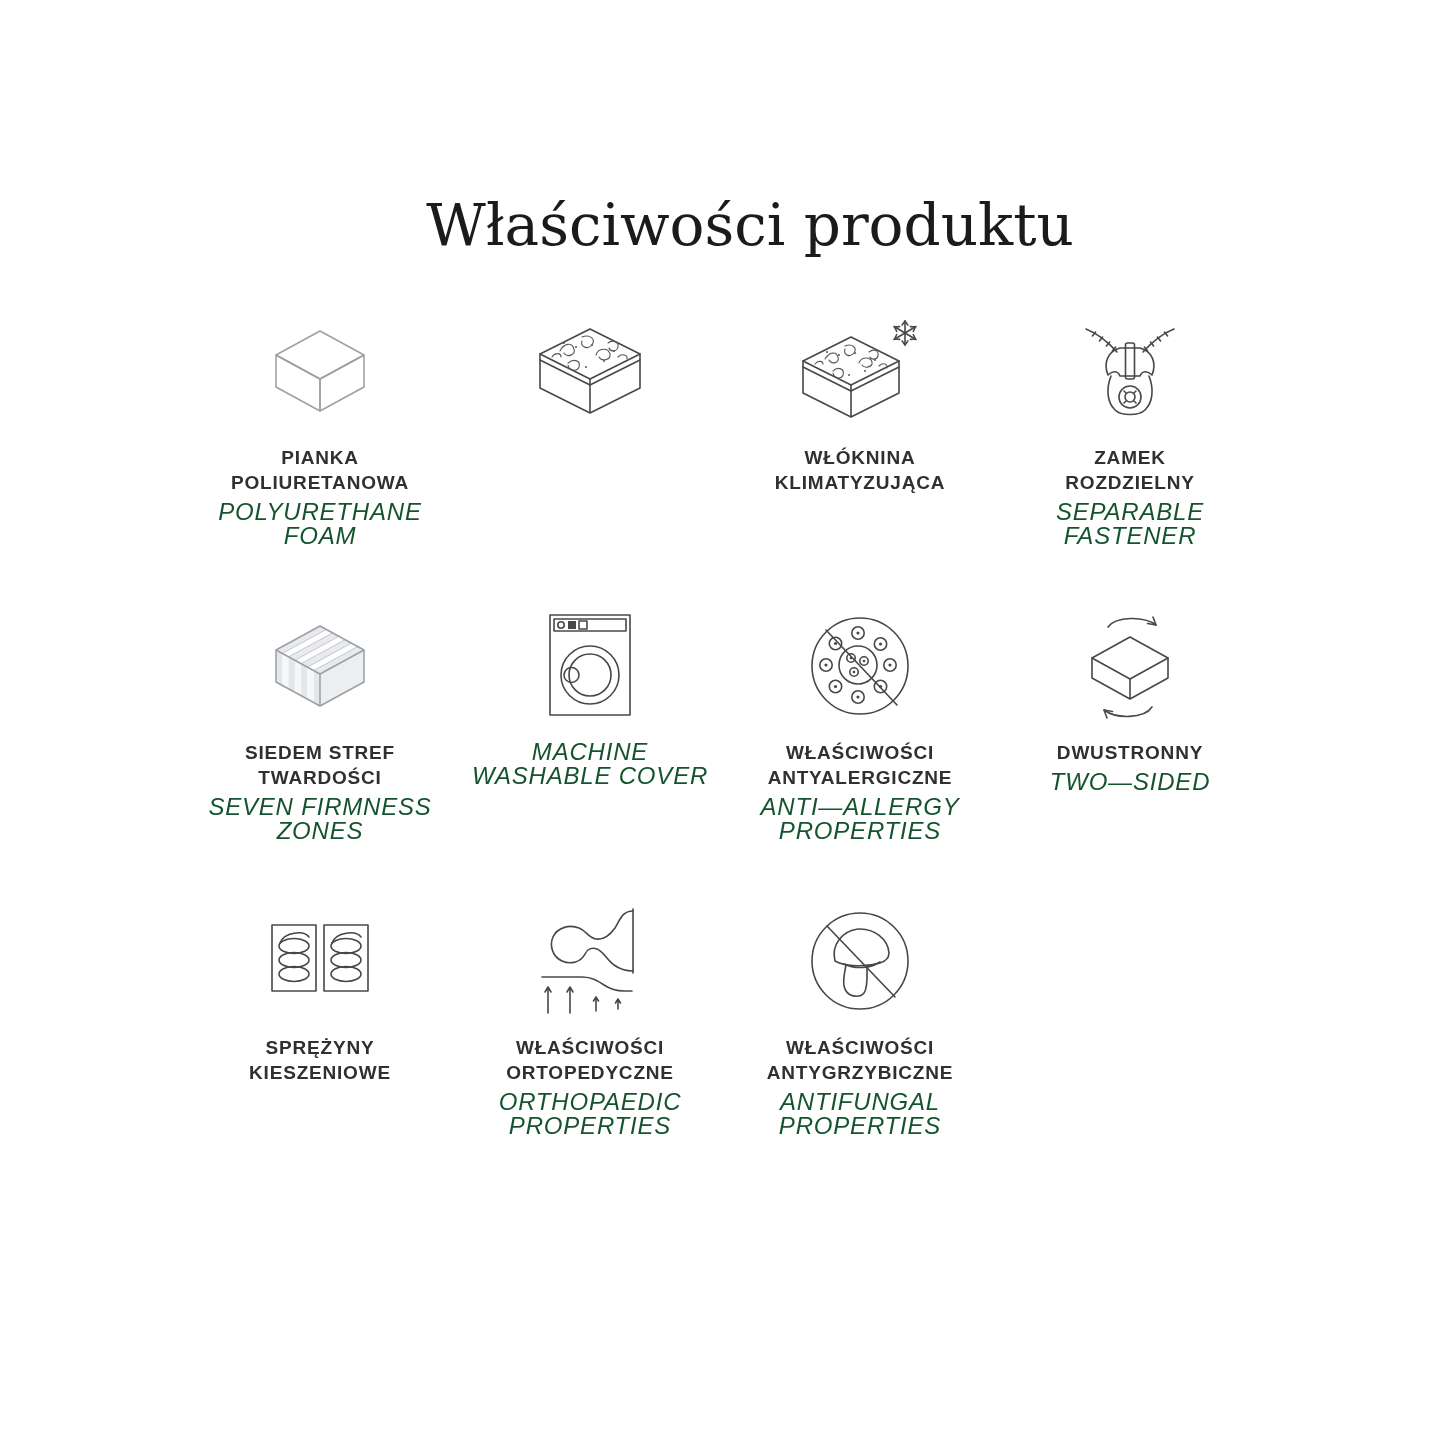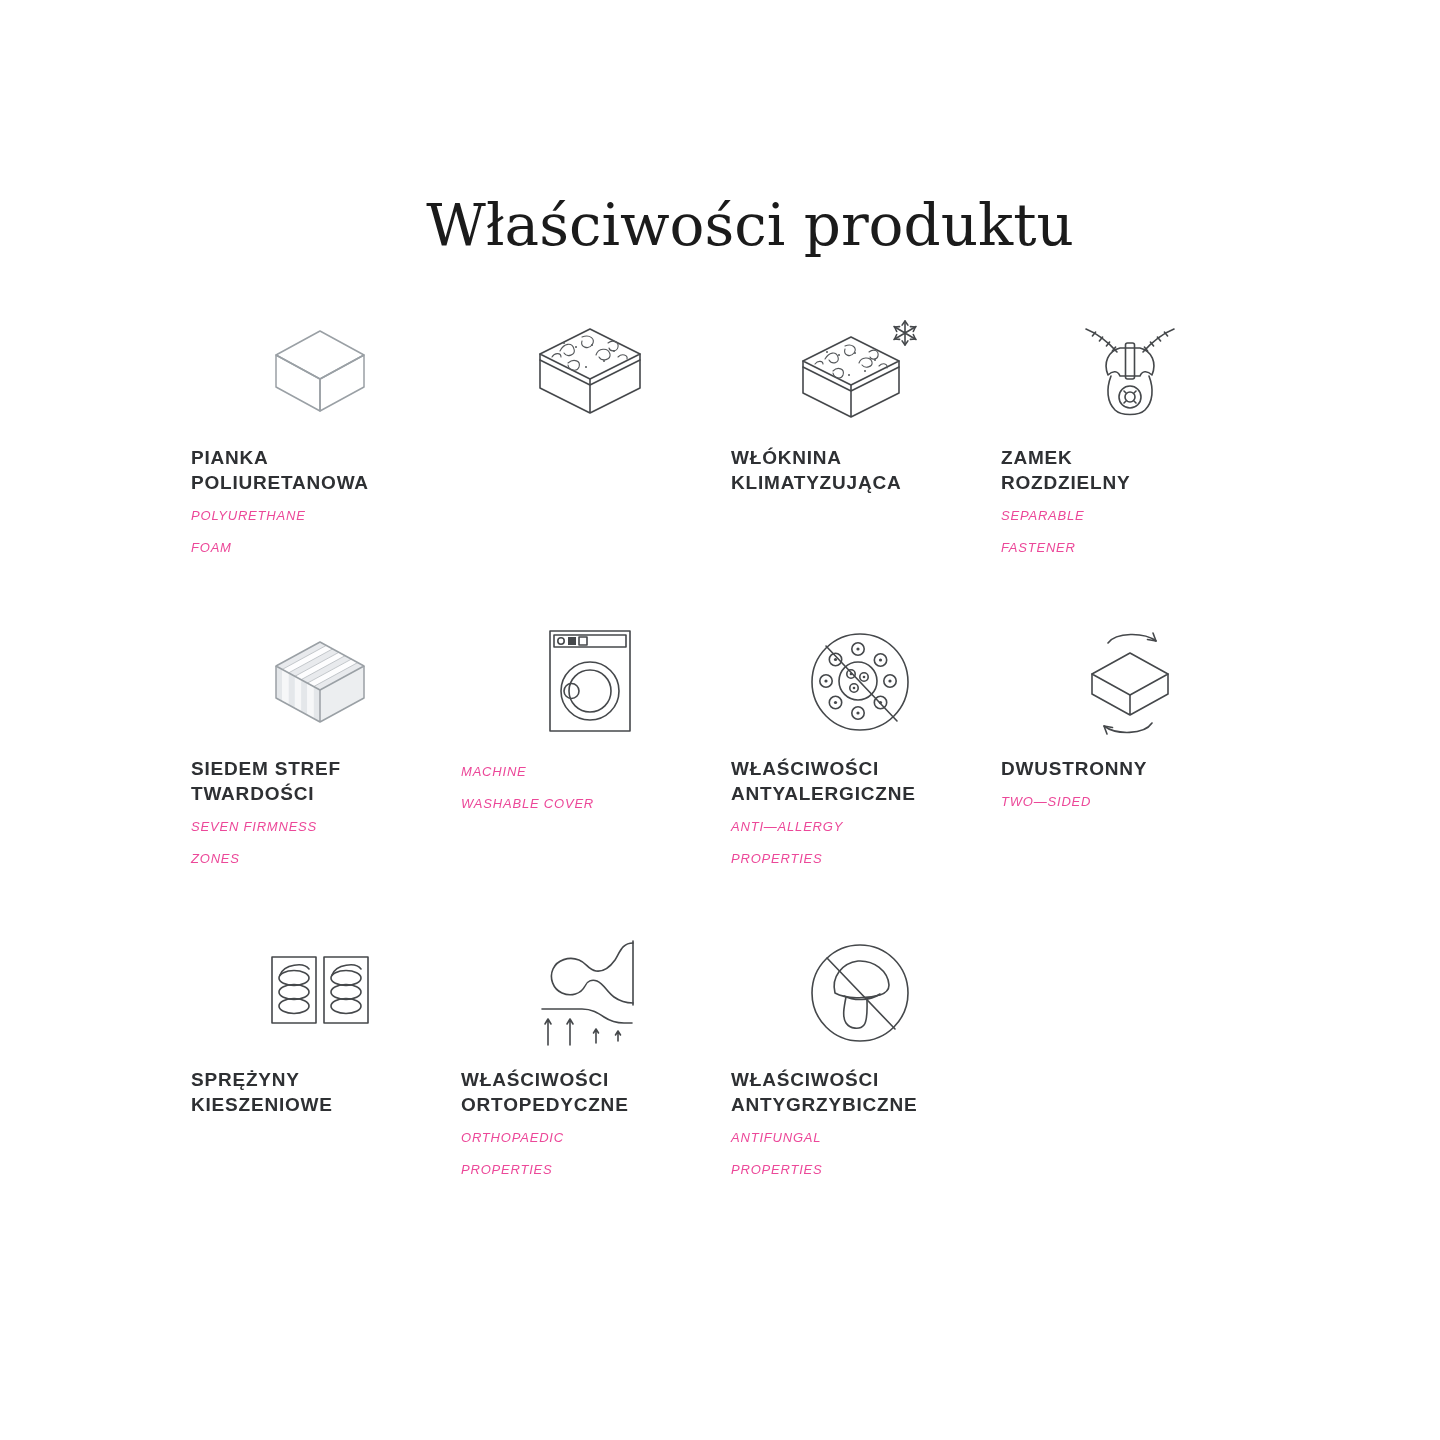--- a/index.html
+++ b/index.html
@@ -24,21 +24,21 @@
   .features-grid{
     width:1080px;
     margin:50px 0 0 185px;
     display:grid;
     grid-template-columns:repeat(4,270px);
     row-gap:56px;
     justify-items:center;
     align-items:start;
   }
   .feature-card{
-    text-align:left;
+    text-align:center;
     width:258px;
   }
   .icon-box{
     height:124px;
     display:flex;
     align-items:center;
     justify-content:center;
     margin-bottom:12px;
   }
   .title-pl{
@@ -47,24 +47,24 @@
     font-size:19px;
     line-height:25px;
     letter-spacing:0.8px;
     color:#2e3033;
     white-space:pre-line;
   }
   .title-en{
     margin:5px 0 0 0;
     font-style:italic;
     font-weight:400;
-    font-size:13px;
-    line-height:32px;
+    font-size:24px;
+    line-height:24px;
     letter-spacing:0.8px;
-    color:#ec4899;
+    color:#14532d;
     white-space:pre-line;
   }
   svg{display:block;}
   .s-dark{stroke:#45484b;fill:none;stroke-width:1.6;stroke-linecap:round;stroke-linejoin:round;}
   .s-thin{stroke:#55585b;fill:none;stroke-width:1.1;stroke-linecap:round;}
   .s-light{stroke:#9aa0a5;fill:none;stroke-width:1.5;stroke-linejoin:round;}
   .dot{fill:#55585b;stroke:none;}
   .dotd{fill:#45484b;stroke:none;}
 </style>
 </head>

